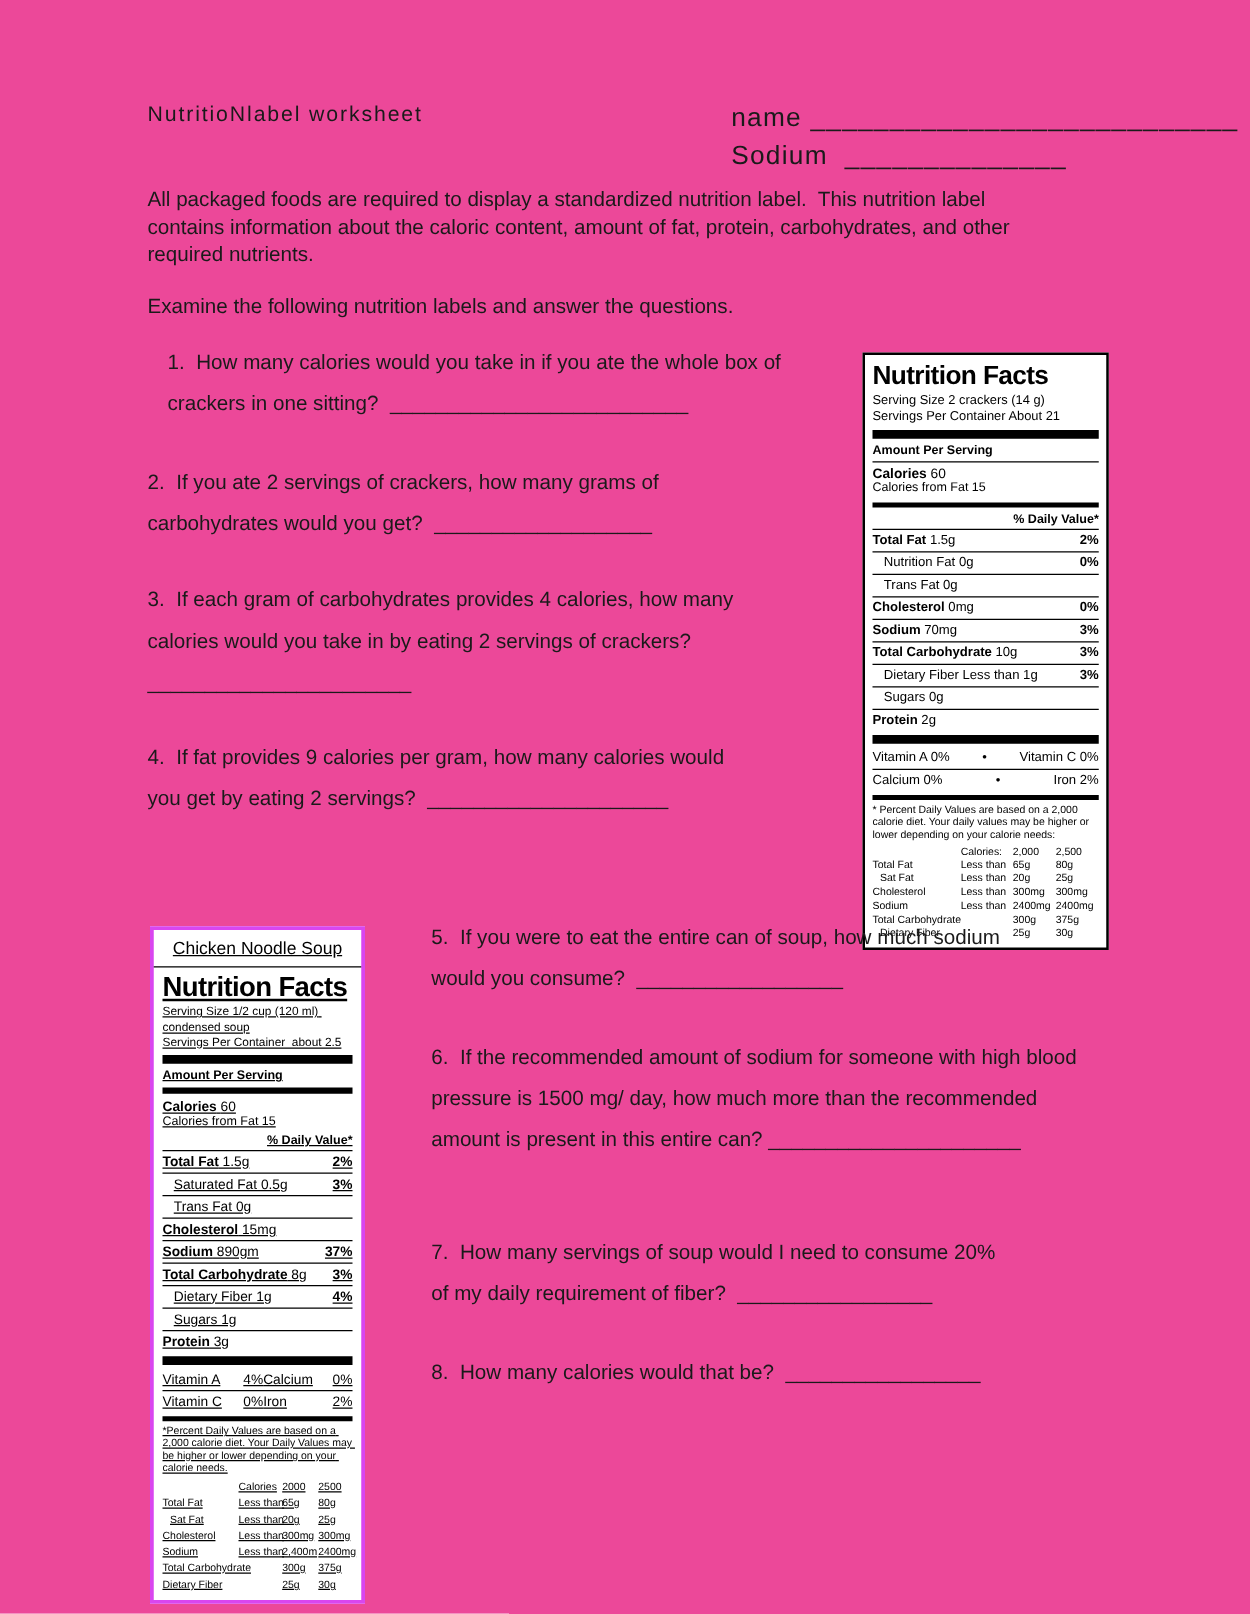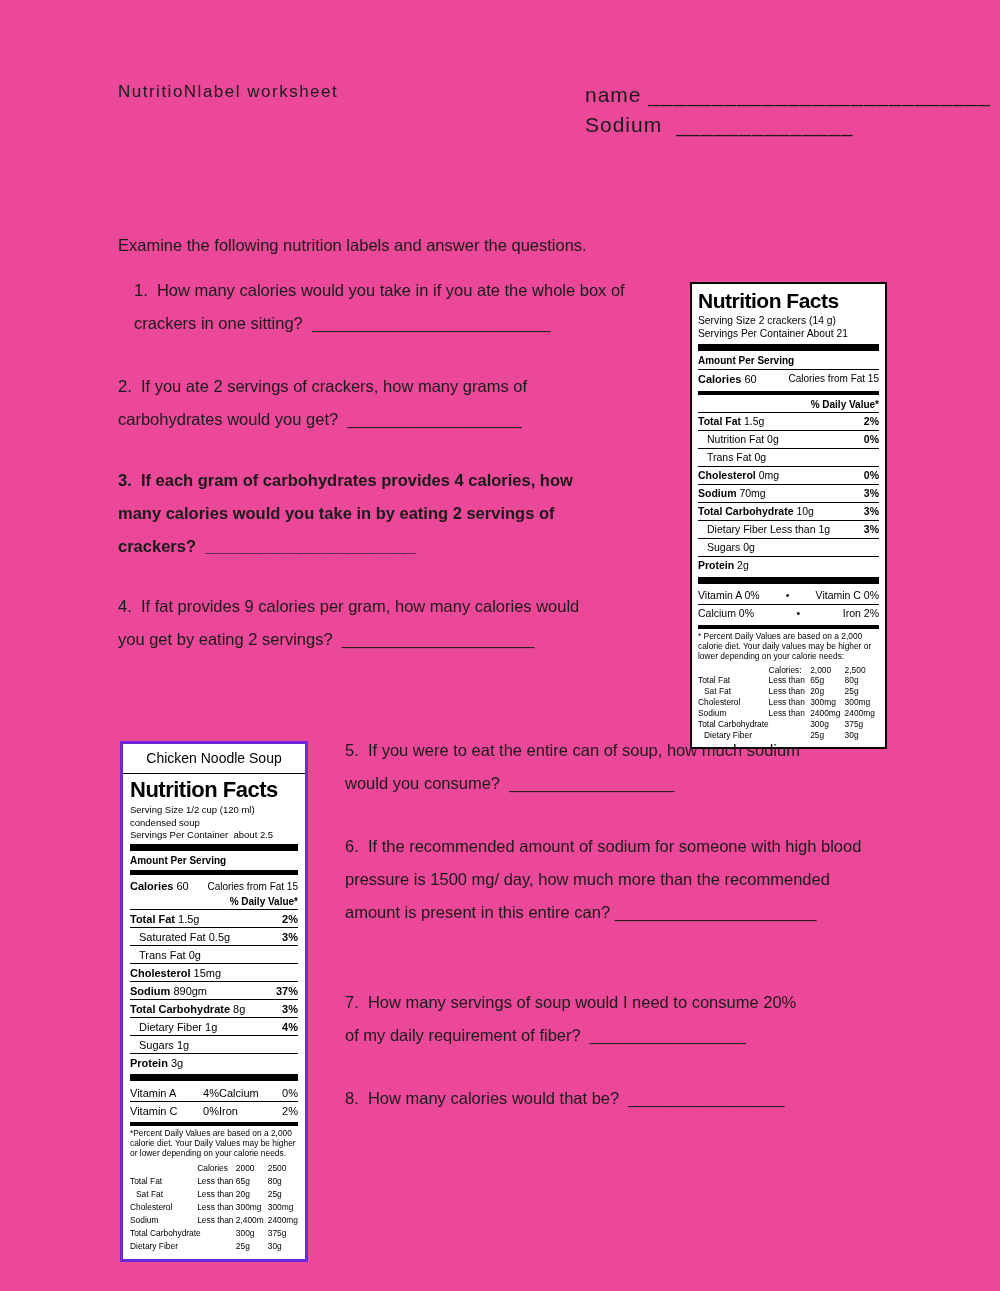--- a/index.html
+++ b/index.html
@@ -10,55 +10,55 @@
 
   .ws-title { left:118px; top:82px; font-size:17px; letter-spacing:1.5px; }
   .namefield { left:585px; top:80px; font-size:21px; line-height:1.45; letter-spacing:1px; }
 
   .intro { left:118px; top:150px; width:690px; font-size:16.5px; line-height:1.32; white-space:pre-wrap; }
   .examine { left:118px; top:236px; font-size:16.5px; white-space:pre-wrap; }
 
   .q { font-size:16.5px; line-height:2; white-space:pre-wrap; }
   .q1 { left:134px; top:274px; width:505px; }
   .q2 { left:118px; top:370px; width:500px; }
-  .q3 { left:118px; top:464px; width:480px;font-weight:bold; }
+  .q3 { left:118px; top:464px; width:480px; }
   .q4 { left:118px; top:590px; width:480px; }
   .q5 { left:345px; top:734px; width:472px; }
   .q6 { left:345px; top:830px; width:540px; }
   .q7 { left:345px; top:986px; width:452px; }
   .q8 { left:345px; top:1082px; width:520px; }
 
   
   .nlabel { background:#fff; color:#000; }
   .nf-title { font-weight:bold; font-size:21px; letter-spacing:-0.5px; line-height:1.1; padding:1px 0 2px; }
   .nf-serving { font-size:10.3px; line-height:1.3; white-space:pre-wrap; }
   .bar7 { height:7px; background:#000; margin:3px 0; }
   .bar4 { height:4px; background:#000; margin:3px 0; }
   .hr   { border-top:1px solid #000; margin:2px 0 1px; }
   .nf-aps { font-size:10px; font-weight:bold; padding:1px 0; }
-  .nf-cal { display:flex; justify-content:space-between; align-items:center; font-size:11px; padding:2px 0 3px; }
+  .nf-cal { display:flex; justify-content:space-between; align-items:flex-start; font-size:11px; padding:2px 0 3px;flex-direction:column; }
   .nf-cal .cff { font-size:10px; }
   .nf-dv { text-align:right; font-size:10px; font-weight:bold; padding:1px 0 2px; border-bottom:1px solid #000; }
   .nrow { display:flex; justify-content:space-between; align-items:baseline; font-size:10.5px; padding:2.5px 0; border-bottom:1px solid #000; }
   .nrow.last { border-bottom:none; }
   .nrow.ind .nname { padding-left:9px; }
   .npct { font-weight:bold; }
   .vrow { display:flex; justify-content:space-between; align-items:center; font-size:10.5px; padding:2.5px 0; }
   .vrow.b { border-bottom:1px solid #000; }
   .foot { font-size:8.4px; line-height:1.18; margin-top:1px; white-space:pre-wrap; }
   .mini { margin-top:3px; font-size:8.4px; }
   .mini-row { display:grid; grid-template-columns:39% 23% 19% 19%; line-height:1.3; }
   .mini-row span { white-space:nowrap; }
   .mini-row .ind1 { padding-left:6px; }
 
   
   .crackers { left:690px; top:282px; width:197px; border:2px solid #000; padding:4px 6px 6px; }
 
   
-  .soup { left:120px; top:741px; width:188px; border:3px solid #6d28d9; }
+  .soup { left:120px; top:741px; width:172px; border:3px solid #d946ef;text-decoration:underline; }
   .soup-head { text-align:center; font-size:14px; padding:6px 0 7px; border-bottom:1px solid #000; }
   .soup-body { padding:3px 7px 6px; }
   .soup .nf-title { font-size:22px; }
   .soup .nf-serving { font-size:9.5px; }
   .soup .nrow { font-size:11px; }
   .soup .bar5 { height:5px; background:#000; margin:3px 0; }
   .vrow4 { display:grid; grid-template-columns:40% 13% 29% 18%; font-size:11px; padding:2.5px 0; }
   .vrow4 .r { text-align:right; }
   .vrow4.b { border-bottom:1px solid #000; }
   .soup .mini-row { line-height:1.55; grid-template-columns:40% 23% 19% 18%; }
@@ -67,20 +67,21 @@
 <body>
 
 <div class="page">
 
   <div class="abs ws-title">NutritioNlabel worksheet</div>
   <div class="abs namefield">
     <div><span>name</span> <span>___________________________</span></div>
     <div><span>Sodium</span>&nbsp; <span>______________</span></div>
   </div>
 
+  <div class="abs intro">All packaged foods are required to display a standardized nutrition label.  This nutrition label contains information about the caloric content, amount of fat, protein, carbohydrates, and other required nutrients.</div>
   <div class="abs examine">Examine the following nutrition labels and answer the questions.</div>
 
   <div class="abs q q1">1.  How many calories would you take in if you ate the whole box of crackers in one sitting?  __________________________</div>
   <div class="abs q q2">2.  If you ate 2 servings of crackers, how many grams of carbohydrates would you get?  ___________________</div>
   <div class="abs q q3">3.  If each gram of carbohydrates provides 4 calories, how many calories would you take in by eating 2 servings of crackers?  _______________________</div>
   <div class="abs q q4">4.  If fat provides 9 calories per gram, how many calories would you get by eating 2 servings?  _____________________</div>
 
   <div class="abs nlabel crackers">
     <div class="nf-title">Nutrition Facts</div>
     <div class="nf-serving">Serving Size 2 crackers (14 g)</div>

